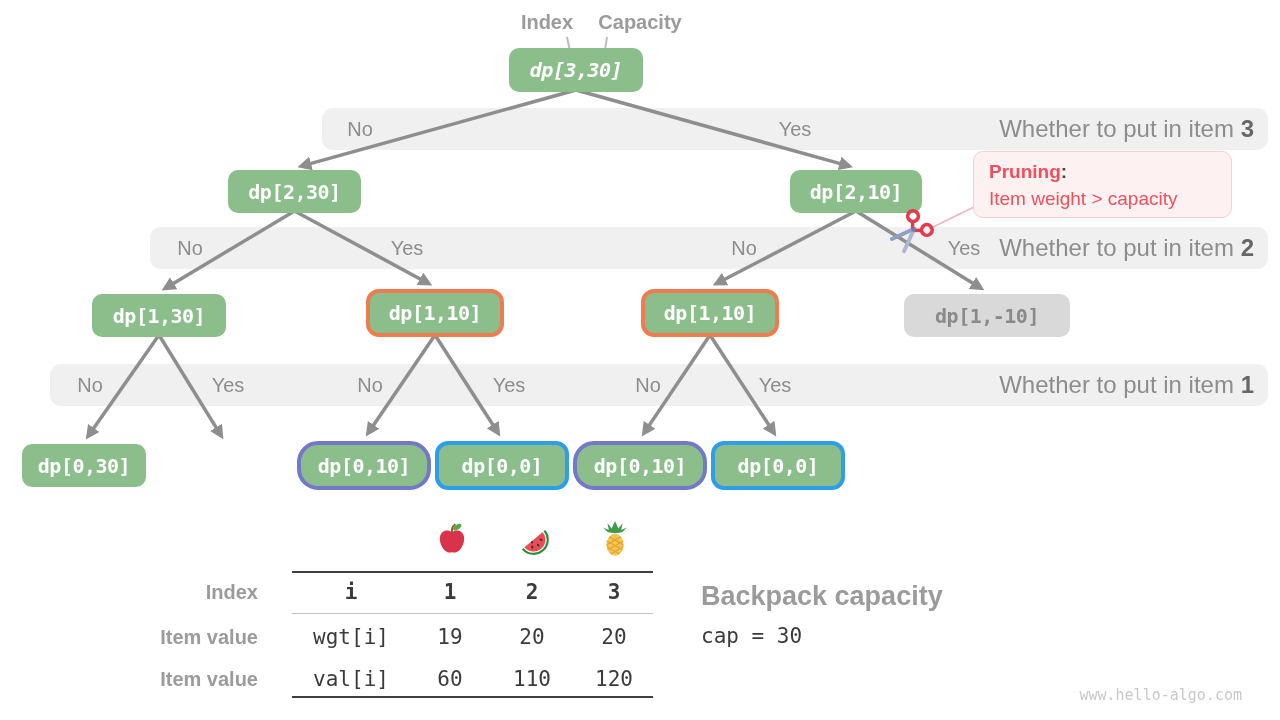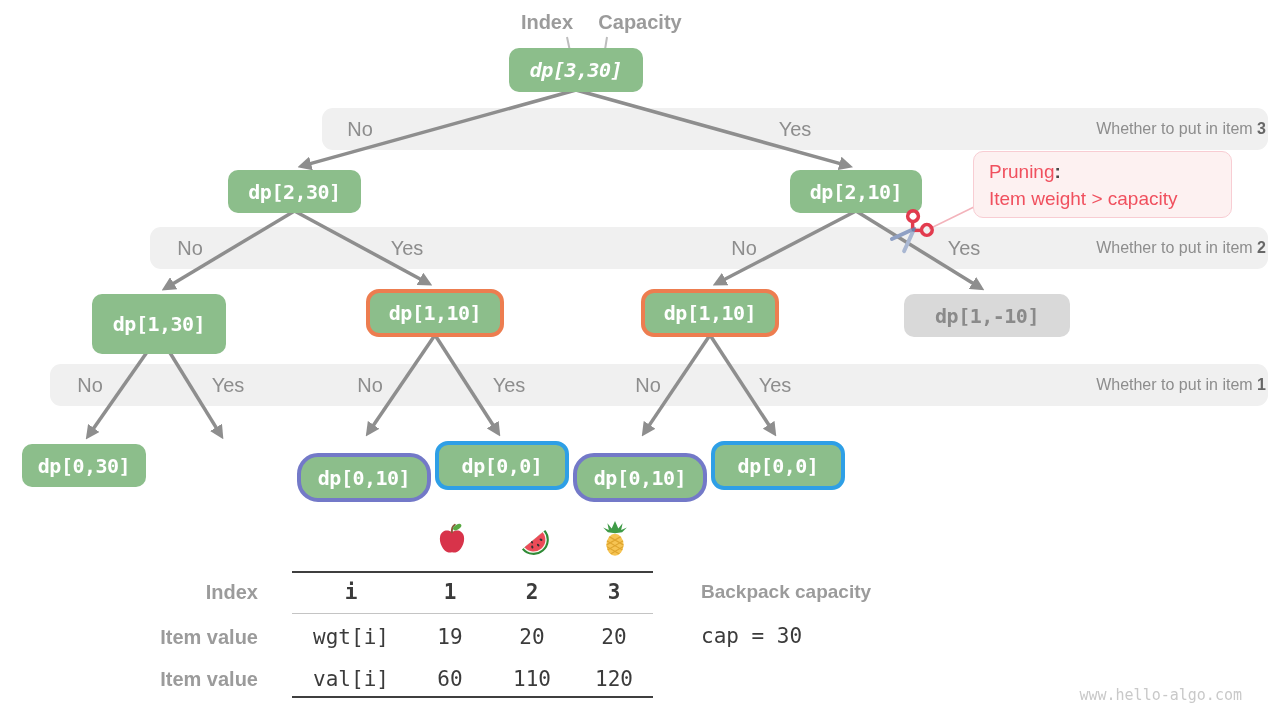--- a/index.html
+++ b/index.html
@@ -5,47 +5,47 @@
   html,body{margin:0;padding:0;background:#fff;}
   .stage{
     position:relative;width:1280px;height:720px;background:#ffffff;overflow:hidden;
     font-family:"Liberation Sans",sans-serif;
   }
   svg.layer{position:absolute;left:0;top:0;pointer-events:none;}
   #bands-layer,#nodes-layer{position:absolute;left:0;top:0;width:100%;height:100%;}
   
   .band{position:absolute;background:var(--band-bg);border-radius:11px;}
   .bl{position:absolute;top:0;transform:translateX(-50%);font-size:20px;color:var(--band-text);white-space:nowrap;}
-  .bq{position:absolute;top:0;right:2px;font-size:16px;color:var(--band-text);white-space:nowrap;}
+  .bq{position:absolute;top:0;right:14px;font-size:24px;color:var(--band-text);white-space:nowrap;}
   .bq b{color:#676767;font-weight:700;}
   
   .node{position:absolute;box-sizing:border-box;border-radius:10px;display:flex;align-items:center;justify-content:center;
         background:var(--green);color:#fff;font:600 20px "DejaVu Sans Mono",monospace;letter-spacing:-0.5px;white-space:nowrap;}
   .node.v-orange{border:4px solid var(--orange);border-radius:13px;}
-  .node.v-purple{border:4px solid var(--purple);border-radius:21px;margin-top:12px;}
+  .node.v-purple{border:4px solid var(--purple);border-radius:21px;}
   .node.v-blue{border:4px solid var(--blue);border-radius:13px;}
   .node.v-gray{background:var(--gray-bg);color:var(--gray-text);}
   
   .hdr{position:absolute;transform:translateX(-50%);font-size:20px;font-weight:700;color:var(--label-gray);white-space:nowrap;}
   
   .pruning{position:absolute;left:973px;top:151px;width:259px;height:67px;box-sizing:border-box;
            background:var(--pruning-bg);border:1px solid var(--pruning-border);border-radius:10px;
            padding:6px 0 0 15px;font-size:19px;line-height:27px;white-space:nowrap;}
-  .p-title b{color:var(--red);font-weight:400;}
+  .p-title b{color:var(--red);font-weight:700;}
   .p-colon{color:#474747;font-weight:700;}
   .p-detail{color:var(--red);}
   .scissors{position:absolute;left:888px;top:209px;width:46px;height:46px;}
   
   .rule{position:absolute;background:#3f3f3f;}
   .rule.light{background:#c4c4c4;}
   .row-label{position:absolute;left:18px;width:240px;text-align:right;font-size:20px;font-weight:700;color:var(--label-gray);line-height:28px;white-space:nowrap;}
   .cell{position:absolute;transform:translateX(-50%);font-family:"DejaVu Sans Mono",monospace;font-size:21px;color:#3b3b3b;line-height:28px;white-space:nowrap;}
   .cell.bold{font-weight:700;}
   .fruit{position:absolute;transform:translateX(-50%);width:38px;height:40px;}
-  .cap-label{position:absolute;left:701px;top:581px;font-size:19px;font-weight:700;color:var(--label-gray);white-space:nowrap;}
+  .cap-label{position:absolute;left:701px;top:581px;font-size:27px;font-weight:700;color:var(--label-gray);white-space:nowrap;}
   .cap-value{position:absolute;left:701px;top:624px;font-family:"DejaVu Sans Mono",monospace;font-size:21px;color:#3b3b3b;white-space:nowrap;}
   .watermark{position:absolute;right:38px;top:686px;font-family:"DejaVu Sans Mono",monospace;font-size:15px;color:#c9c9c9;white-space:nowrap;}
 </style>
 </head>
 <body>
 
 <div class="stage" style="--green: #8cbe8b; --gray-bg: #d9d9d9; --gray-text: #8a8a8a; --orange: #ed7d50; --purple: #7379c8; --blue: #2e9fe6; --band-bg: #f0f0f0; --band-text: #8d8d8d; --red: #f0505e; --pruning-bg: #fdf1f1; --pruning-border: #f8cdd3; --label-gray: #9b9b9b;">
 
   <div id="bands-layer">
       <div class="band" style="left: 322px; top: 108px; width: 946px; height: 42px;">
@@ -93,21 +93,21 @@
       </g>
     <line x1="567" y1="37" x2="571" y2="56" stroke="#bdbdbd" stroke-width="2"></line>
     <line x1="607" y1="37" x2="604" y2="56" stroke="#bdbdbd" stroke-width="2"></line>
     <line x1="929" y1="229" x2="978" y2="205" stroke="#f3b3bb" stroke-width="1.5"></line>
   </svg>
 
   <div id="nodes-layer">
       <div class="node v-green" style="left: 509px; top: 48px; width: 134px; height: 44px; font-style: italic;">dp[3,30]</div>
       <div class="node v-green" style="left: 228px; top: 170px; width: 133px; height: 43px;">dp[2,30]</div>
       <div class="node v-green" style="left: 790px; top: 170px; width: 132px; height: 43px;">dp[2,10]</div>
-      <div class="node v-green" style="left: 92px; top: 294px; width: 134px; height: 60px;">dp[1,30]</div>
+      <div class="node v-green" style="left: 92px; top: 294px; width: 134px; height: 43px;">dp[1,30]</div>
       <div class="node v-orange" style="left: 366px; top: 289px; width: 138px; height: 48px;">dp[1,10]</div>
       <div class="node v-orange" style="left: 641px; top: 289px; width: 138px; height: 48px;">dp[1,10]</div>
       <div class="node v-gray" style="left: 904px; top: 294px; width: 166px; height: 43px;">dp[1,-10]</div>
       <div class="node v-green" style="left: 22px; top: 444px; width: 124px; height: 43px;">dp[0,30]</div>
       <div class="node v-purple" style="left: 297px; top: 441px; width: 134px; height: 49px;">dp[0,10]</div>
       <div class="node v-blue" style="left: 435px; top: 441px; width: 134px; height: 49px;">dp[0,0]</div>
       <div class="node v-purple" style="left: 573px; top: 441px; width: 134px; height: 49px;">dp[0,10]</div>
       <div class="node v-blue" style="left: 711px; top: 441px; width: 134px; height: 49px;">dp[0,0]</div>
     </div>
 

